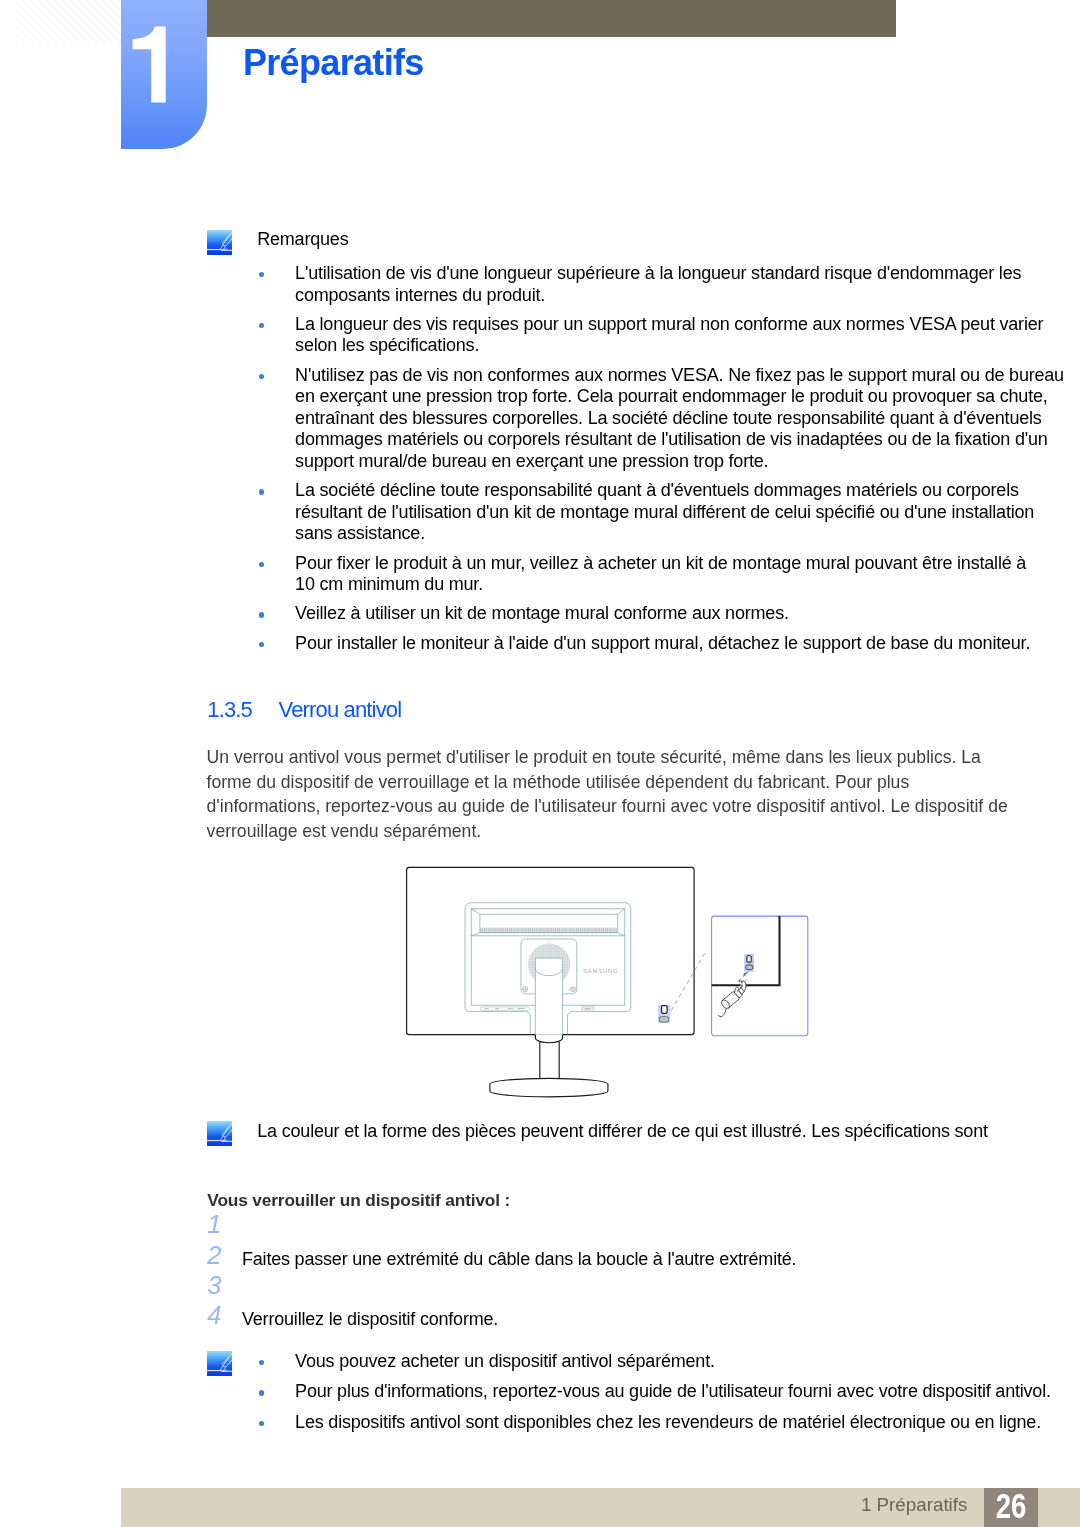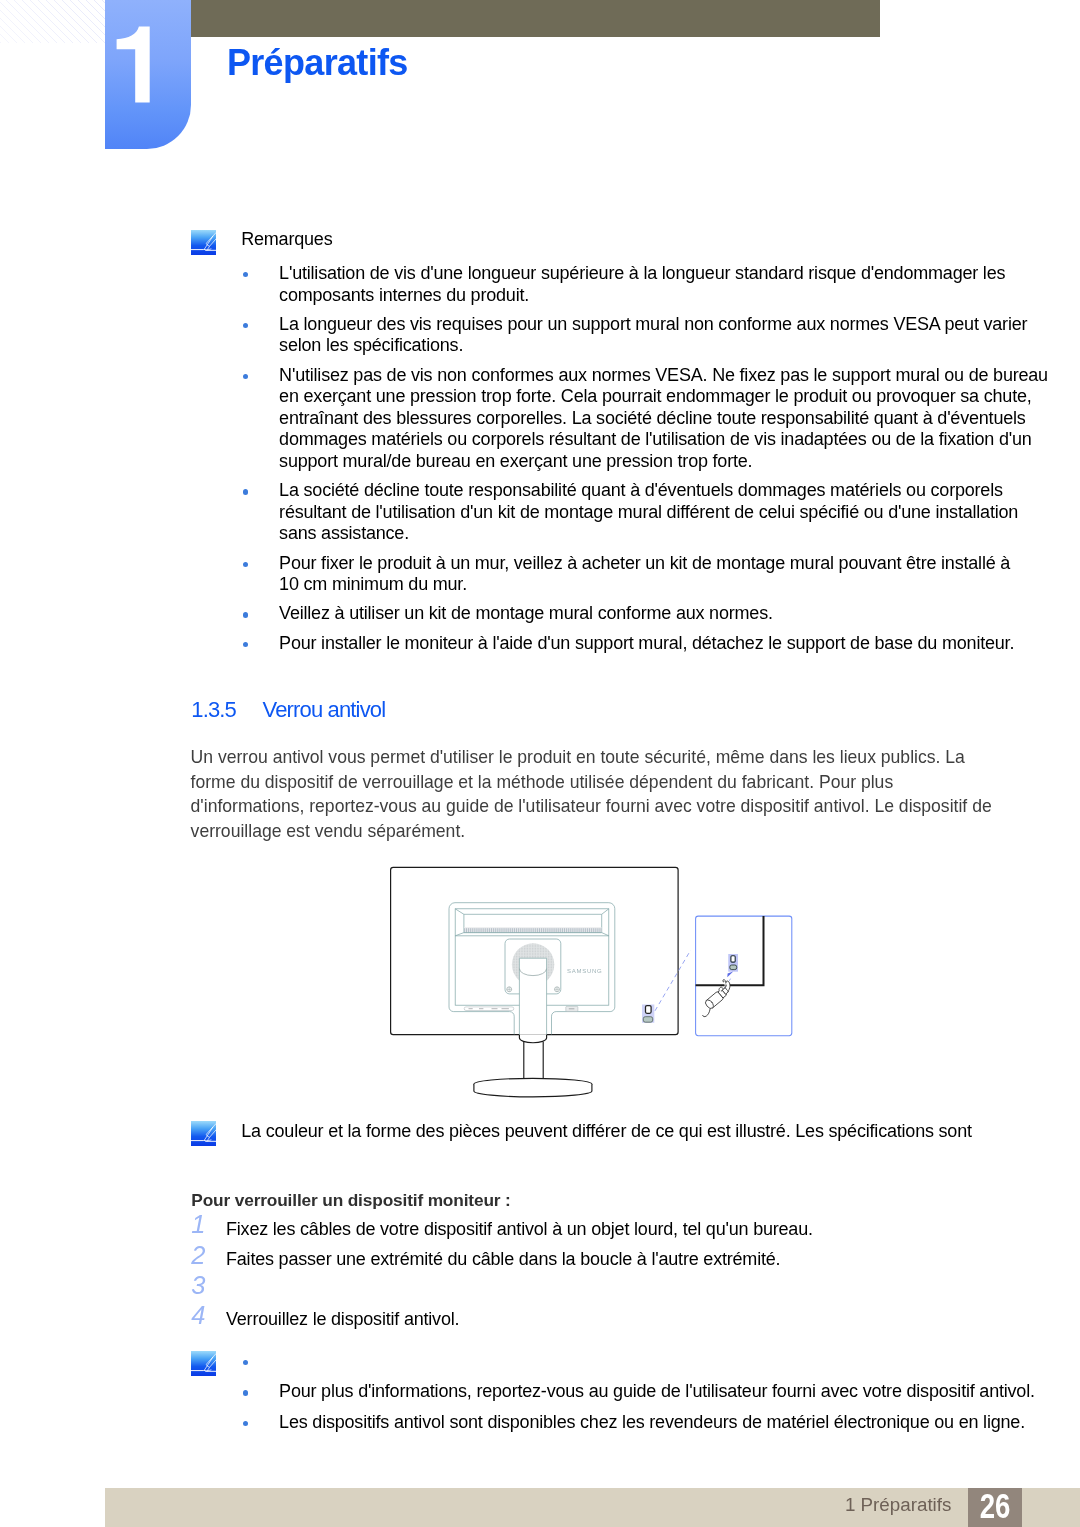--- a/index.html
+++ b/index.html
@@ -1,19 +1,19 @@
 <!DOCTYPE html>
 <html><head>
 <meta charset="utf-8">
 <title>Préparatifs</title>
 <style>
   html,body{margin:0;padding:0;}
   body{width:1080px;height:1527px;background:#ffffff;
        font-family:"Liberation Sans",sans-serif;position:relative;overflow:hidden;}
-  .page{position:absolute;left:0;top:0;width:880px;height:1527px;}
+  .page{position:absolute;left:16px;top:0;width:880px;height:1527px;}
 
   
   .hatch{position:absolute;left:0;top:0;width:105px;height:43px;
          background:repeating-linear-gradient(45deg,
             rgba(176,183,240,0.60) 0px, rgba(176,183,240,0.60) 0.55px,
             rgba(255,255,255,0) 0.75px, rgba(255,255,255,0) 5.66px);}
   .chapbox{position:absolute;left:105px;top:0;width:86px;height:149px;
            background:linear-gradient(to bottom,#8fb1fc 0%,#7ea5fb 40%,#6294f9 75%,#5184f7 100%);
            border-bottom-right-radius:44px;}
   .chapnum{position:absolute;left:0;top:0;}
@@ -221,48 +221,48 @@
           <path d="M13.2 19.4 L22.0 6.0"></path>
           <path d="M15.3 13.3 L25.3 2.3"></path>
           <path d="M18.6 16.2 L27.4 6.2"></path>
           <path d="M15.3 13.3 L16.4 15.2 L18.6 16.2"></path>
           <path d="M13.2 19.4 L16.2 19.9 L20.4 18.8"></path>
           <path d="M16.2 19.9 L18.6 16.2"></path>
         </g>
         <path d="M0 19.6 L12.3 19.6 L13.2 19.4 L14.6 20.3 L25 20.3" stroke="#ffffff" stroke-width="0.95" fill="none"></path>
       </svg></span>
     <span class="ln" style="left:241.3px;top:1121.8px">La couleur et la forme des pièces peuvent différer de ce qui est illustré. Les spécifications sont</span>
-    <span class="bold" style="left:191.3px;top:1192.1px">Pour verrouiller un dispositif moniteur :</span>
+    <span class="bold" style="left:191.3px;top:1192.1px">Vous verrouiller un dispositif antivol :</span>
     <span class="stepn" style="left:191.2px;top:1212.35px">1</span>
-    <span class="ln" style="left:226px;top:1219.55px">Fixez les câbles de votre dispositif antivol à un objet lourd, tel qu'un bureau.</span>
     <span class="stepn" style="left:191.2px;top:1242.55px">2</span>
     <span class="ln" style="left:226px;top:1249.75px">Faites passer une extrémité du câble dans la boucle à l'autre extrémité.</span>
     <span class="stepn" style="left:191.2px;top:1272.75px">3</span>
     <span class="stepn" style="left:191.2px;top:1302.95px">4</span>
-    <span class="ln" style="left:226px;top:1310.15px">Verrouillez le dispositif antivol.</span>
+    <span class="ln" style="left:226px;top:1310.15px">Verrouillez le dispositif conforme.</span>
     <span class="nicon" style="left:190.9px;top:1351.1px;width:25px;height:25px"><svg viewBox="0 0 25 25" width="25" height="25">
         <defs>
           <linearGradient id="ng3" x1="0" y1="0" x2="0" y2="1">
             <stop offset="0" stop-color="#9ddafa"></stop>
             <stop offset="0.30" stop-color="#4ba4f6"></stop>
             <stop offset="0.62" stop-color="#1359ef"></stop>
             <stop offset="1" stop-color="#0a3ae6"></stop>
           </linearGradient>
         </defs>
         <rect x="0" y="0" width="25" height="25" fill="url(#ng3)"></rect>
         <g fill="none" stroke="#ffffff" stroke-width="0.7">
           <path d="M13.2 19.4 L22.0 6.0"></path>
           <path d="M15.3 13.3 L25.3 2.3"></path>
           <path d="M18.6 16.2 L27.4 6.2"></path>
           <path d="M15.3 13.3 L16.4 15.2 L18.6 16.2"></path>
           <path d="M13.2 19.4 L16.2 19.9 L20.4 18.8"></path>
           <path d="M16.2 19.9 L18.6 16.2"></path>
         </g>
         <path d="M0 19.6 L12.3 19.6 L13.2 19.4 L14.6 20.3 L25 20.3" stroke="#ffffff" stroke-width="0.95" fill="none"></path>
       </svg></span>
+    <span class="ln" style="left:279.1px;top:1351.6px">Vous pouvez acheter un dispositif antivol séparément.</span>
     <span class="bdot" style="left:242.65px;top:1359.6px"></span>
     <span class="ln" style="left:279.1px;top:1382.1px">Pour plus d'informations, reportez-vous au guide de l'utilisateur fourni avec votre dispositif antivol.</span>
     <span class="bdot" style="left:242.65px;top:1390.1px"></span>
     <span class="ln" style="left:279.1px;top:1412.6px">Les dispositifs antivol sont disponibles chez les revendeurs de matériel électronique ou en ligne.</span>
     <span class="bdot" style="left:242.65px;top:1420.6px"></span>
   <div class="footbar"></div>
   <div class="pagebox"></div>
   <div class="footlabel">1 Préparatifs</div>
   <div class="pagenum">26</div>
 </div>

